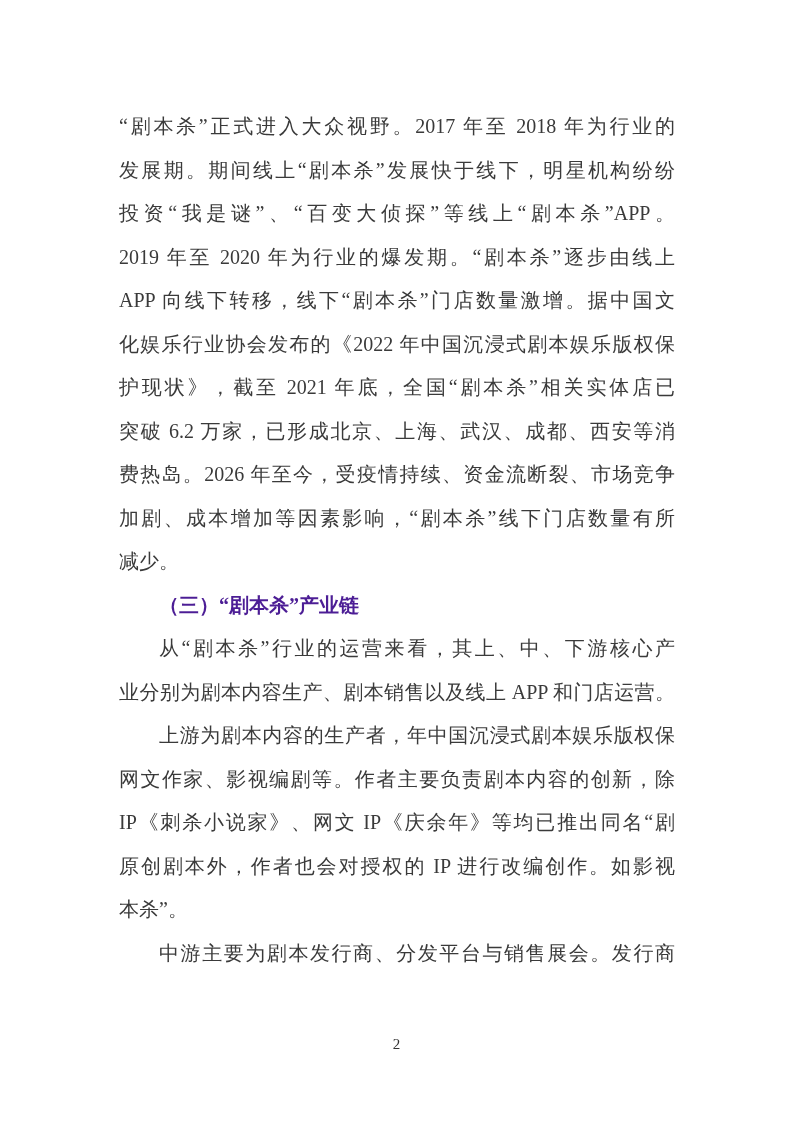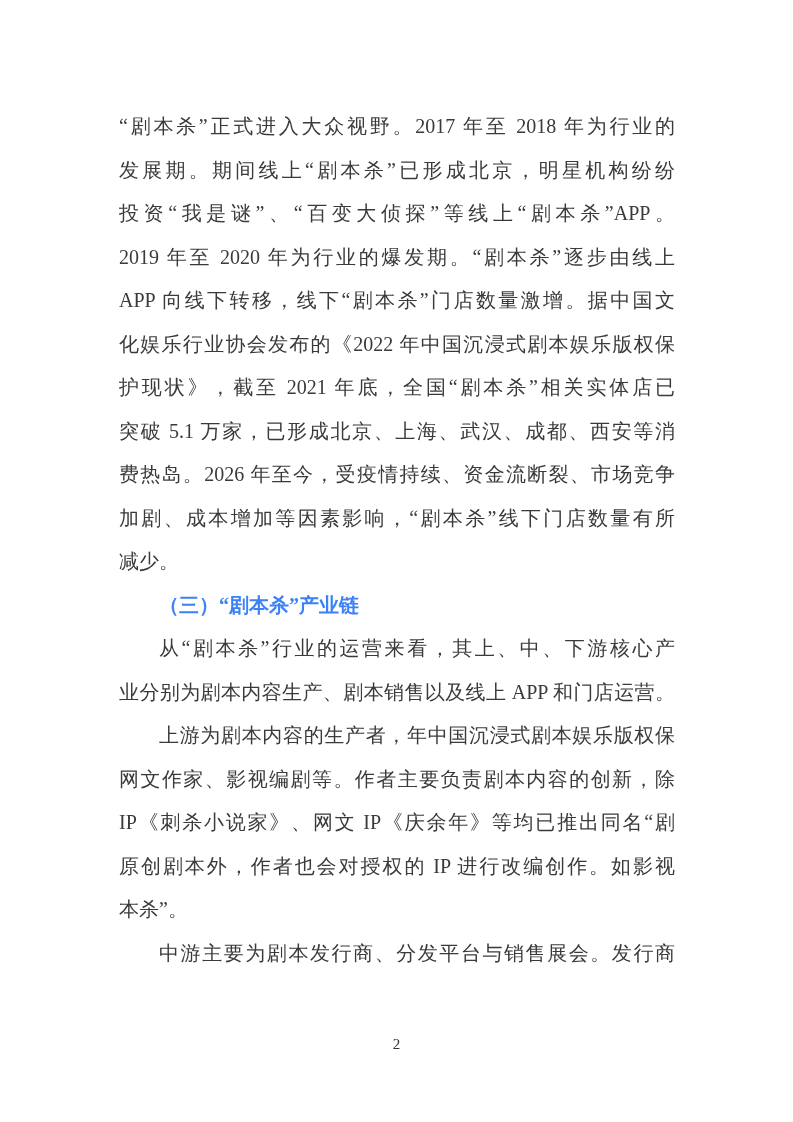--- a/index.html
+++ b/index.html
@@ -30,47 +30,47 @@
   .ln.j {
     text-align: justify;
     text-align-last: justify;
     text-justify: inter-ideograph;
   }
   .ln.ind {
     text-indent: 2em;
   }
   .ln.h {
     font-weight: bold;
-    color: #3b82f6;
+    color: #4c1d95;
   }
   .footer {
     position: absolute;
     top: 1034px;
     left: 0;
     width: 100%;
     text-align: center;
     font-size: 15px;
     line-height: 20px;
     color: #333333;
     font-family: "Liberation Serif", "DejaVu Serif", serif;
   }
 </style>
 </head>
 <body>
 
 <div class="page">
   <div class="content" id="text-container">
       <div class="ln j">“剧本杀”正式进入大众视野。2017 年至 2018 年为行业的</div>
-      <div class="ln j">发展期。期间线上“剧本杀”已形成北京，明星机构纷纷</div>
+      <div class="ln j">发展期。期间线上“剧本杀”发展快于线下，明星机构纷纷</div>
       <div class="ln j">投资“我是谜”、“百变大侦探”等线上“剧本杀”APP。</div>
       <div class="ln j">2019 年至 2020 年为行业的爆发期。“剧本杀”逐步由线上</div>
       <div class="ln j">APP 向线下转移，线下“剧本杀”门店数量激增。据中国文</div>
       <div class="ln j">化娱乐行业协会发布的《2022 年中国沉浸式剧本娱乐版权保</div>
       <div class="ln j">护现状》，截至 2021 年底，全国“剧本杀”相关实体店已</div>
-      <div class="ln j">突破 5.1 万家，已形成北京、上海、武汉、成都、西安等消</div>
+      <div class="ln j">突破 6.2 万家，已形成北京、上海、武汉、成都、西安等消</div>
       <div class="ln j">费热岛。2026 年至今，受疫情持续、资金流断裂、市场竞争</div>
       <div class="ln j">加剧、成本增加等因素影响，“剧本杀”线下门店数量有所</div>
       <div class="ln">减少。</div>
       <div class="ln h ind">（三）“剧本杀”产业链</div>
       <div class="ln j ind">从“剧本杀”行业的运营来看，其上、中、下游核心产</div>
       <div class="ln j">业分别为剧本内容生产、剧本销售以及线上 APP 和门店运营。</div>
       <div class="ln j ind">上游为剧本内容的生产者，年中国沉浸式剧本娱乐版权保</div>
       <div class="ln j">网文作家、影视编剧等。作者主要负责剧本内容的创新，除</div>
       <div class="ln j">IP《刺杀小说家》、网文 IP《庆余年》等均已推出同名“剧</div>
       <div class="ln j">原创剧本外，作者也会对授权的 IP 进行改编创作。如影视</div>

